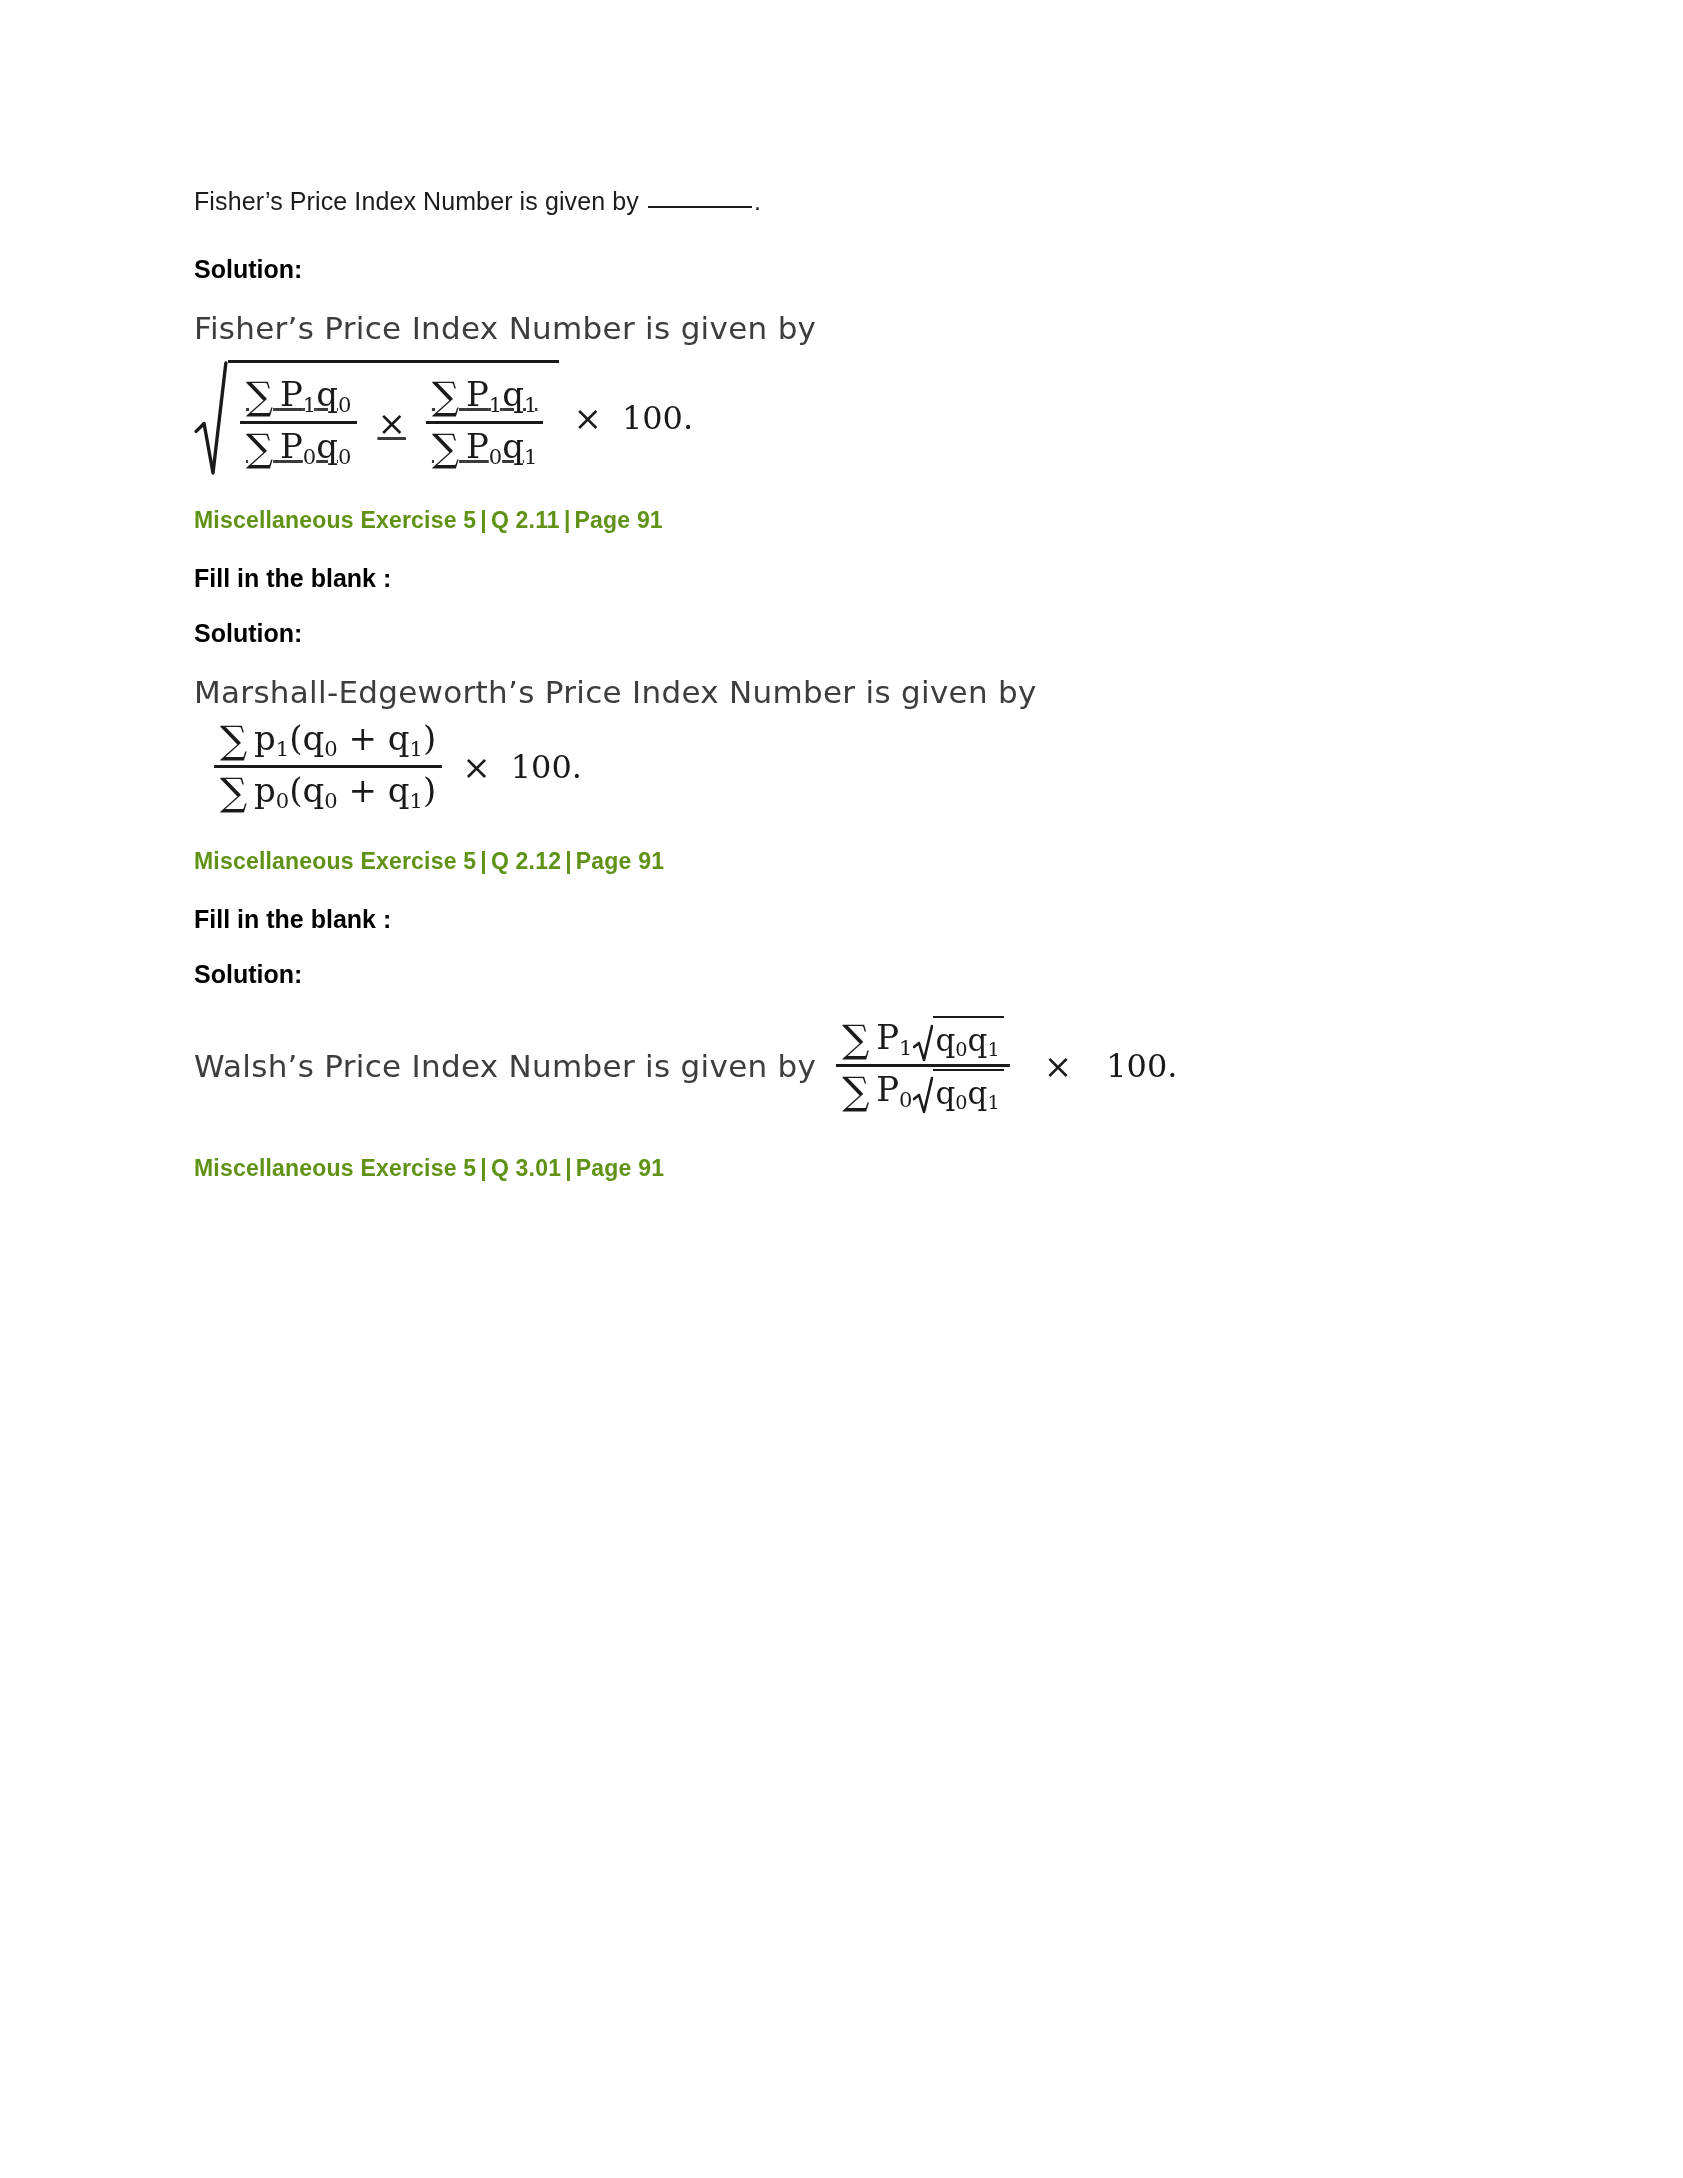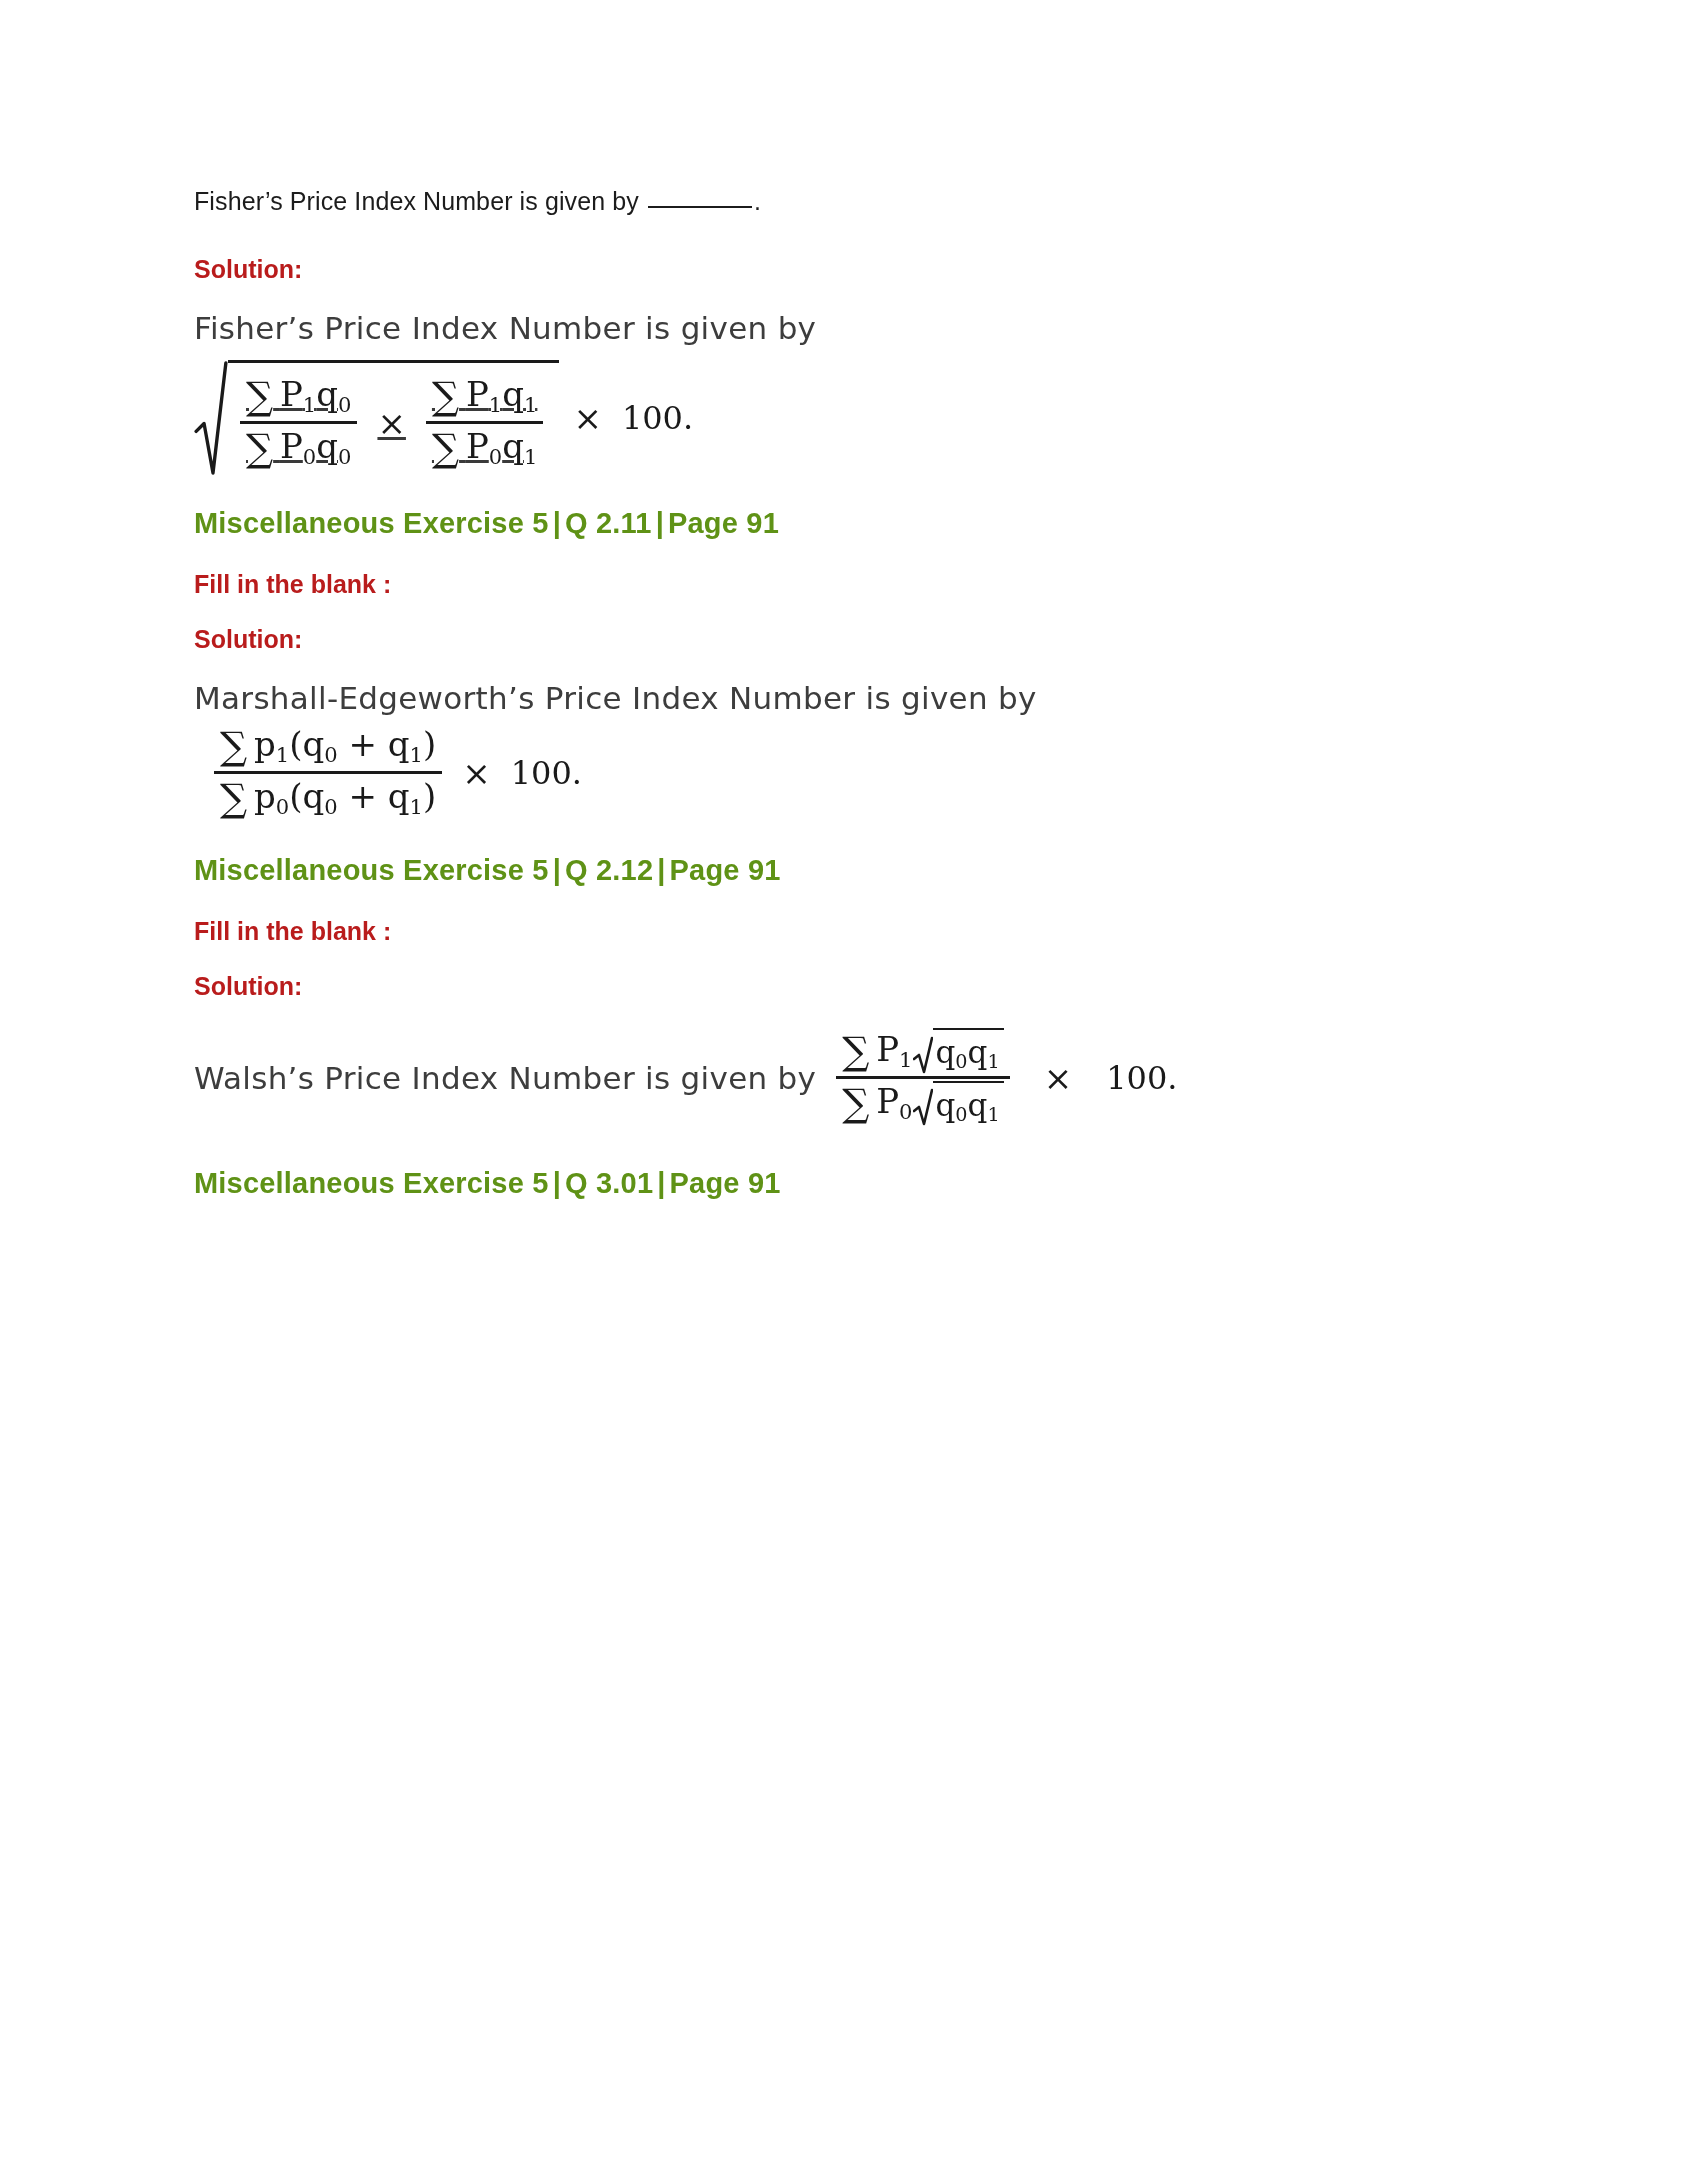--- a/index.html
+++ b/index.html
@@ -40,25 +40,25 @@
     display: inline-block;
     border-bottom: 2px solid #1c1c1c;
     width: 104px;
     height: 17px;
     vertical-align: 2px;
     margin: 0 2px;
   }
   .label-bold {
     font-size: 25px;
     font-weight: bold;
-    color: #b91c1c;
+    color: #000000;
     margin: 0 0 26px 0;
   }
   .exercise-ref {
-    font-size: 29px;
+    font-size: 23px;
     font-weight: bold;
     color: #5f9216;
     margin: 0 0 30px 0;
     letter-spacing: 0.2px;
   }
   .exercise-ref .sep {
     color: #5f9216;
     font-weight: bold;
     padding: 0 4px;
   }

